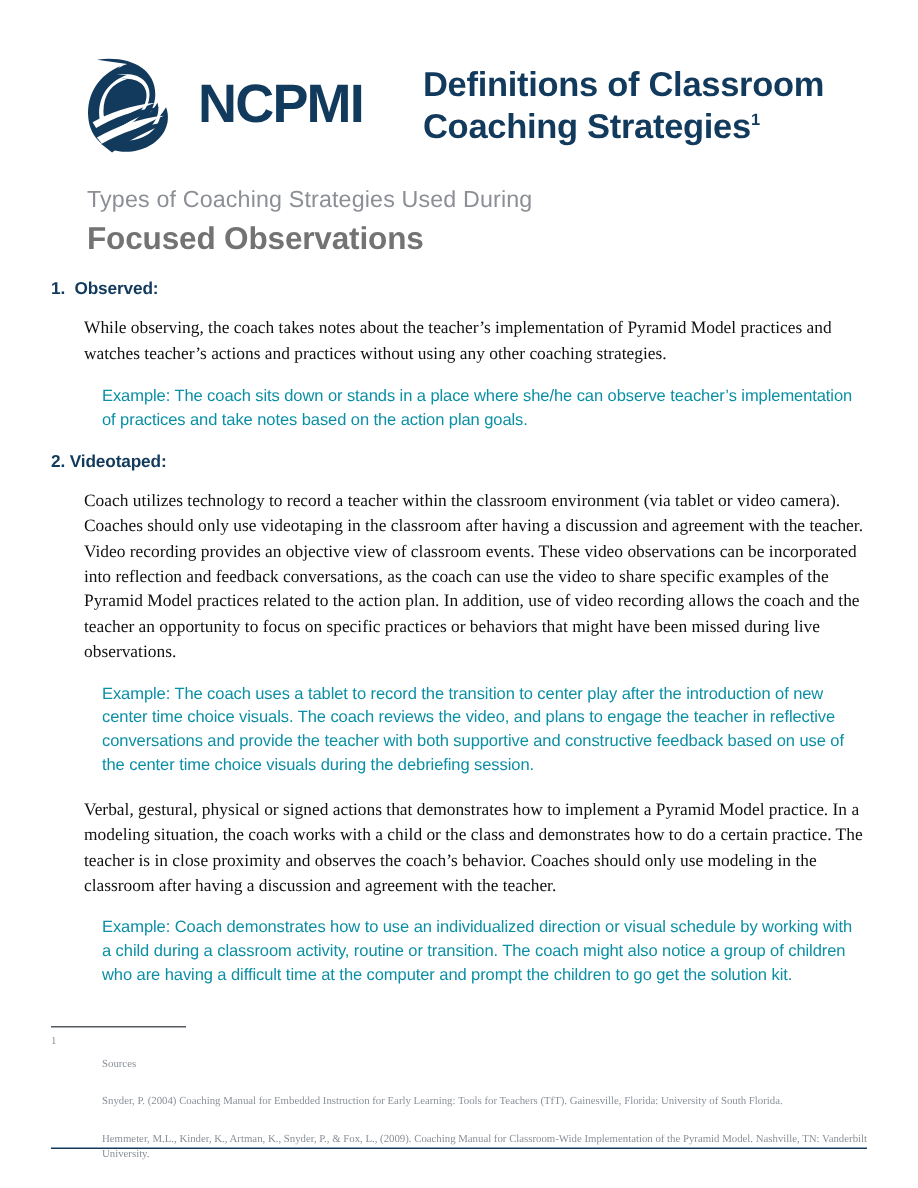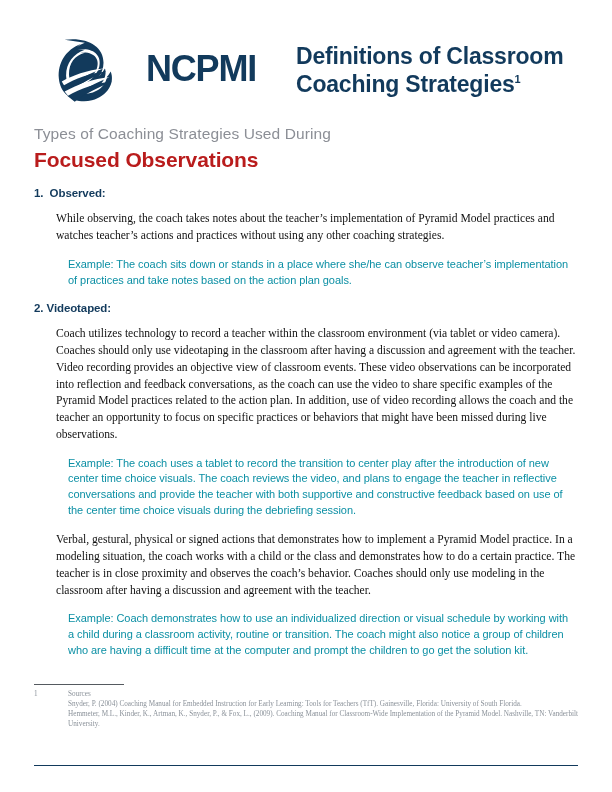--- a/index.html
+++ b/index.html
@@ -25,21 +25,21 @@
   
   .header {
     display: flex;
     align-items: flex-start;
     padding: 30px 34px 0 56px;
     gap: 16px;
   }
   .logo-block {
     display: flex;
     align-items: center;
-    gap: 18px;
+    gap: 4px;
     flex: 0 0 auto;
     padding-top: 4px;
   }
   .logo-mark {
     width: 72px;
     height: 72px;
     flex: 0 0 auto;
   }
   .logo-word {
     font-family: "Liberation Sans", sans-serif;
@@ -62,33 +62,34 @@
   }
   .doc-title sup {
     font-size: 11px;
     vertical-align: super;
     line-height: 0;
   }
 
   
   .subtitle-wrap {
     padding: 18px 34px 0 34px;
+    margin-left: 24px;
   }
   .subtitle-small {
     font-family: "Liberation Sans", sans-serif;
     font-size: 15.5px;
     color: #8C8F96;
     letter-spacing: 0.1px;
     line-height: 1.3;
   }
   .subtitle-large {
     font-family: "Liberation Sans", sans-serif;
     font-weight: bold;
     font-size: 21px;
-    color: #b91c1c;
+    color: #737373;
     letter-spacing: -0.1px;
     line-height: 1.3;
     margin-top: 2px;
   }
 
   
   .content {
     padding: 14px 24px 0 34px;
   }
   .section {
@@ -147,20 +148,21 @@
     color: #8A9199;
   }
   .footnote-marker {
     flex: 0 0 34px;
   }
   .footnote-body {
     flex: 1 1 auto;
   }
   .footnote-body div {
     margin-bottom: 0;
+    margin-top: 15px;
   }
 
   
   .footer {
     position: absolute;
     left: 34px;
     right: 34px;
     bottom: 22px;
   }
   .footer-rule {

